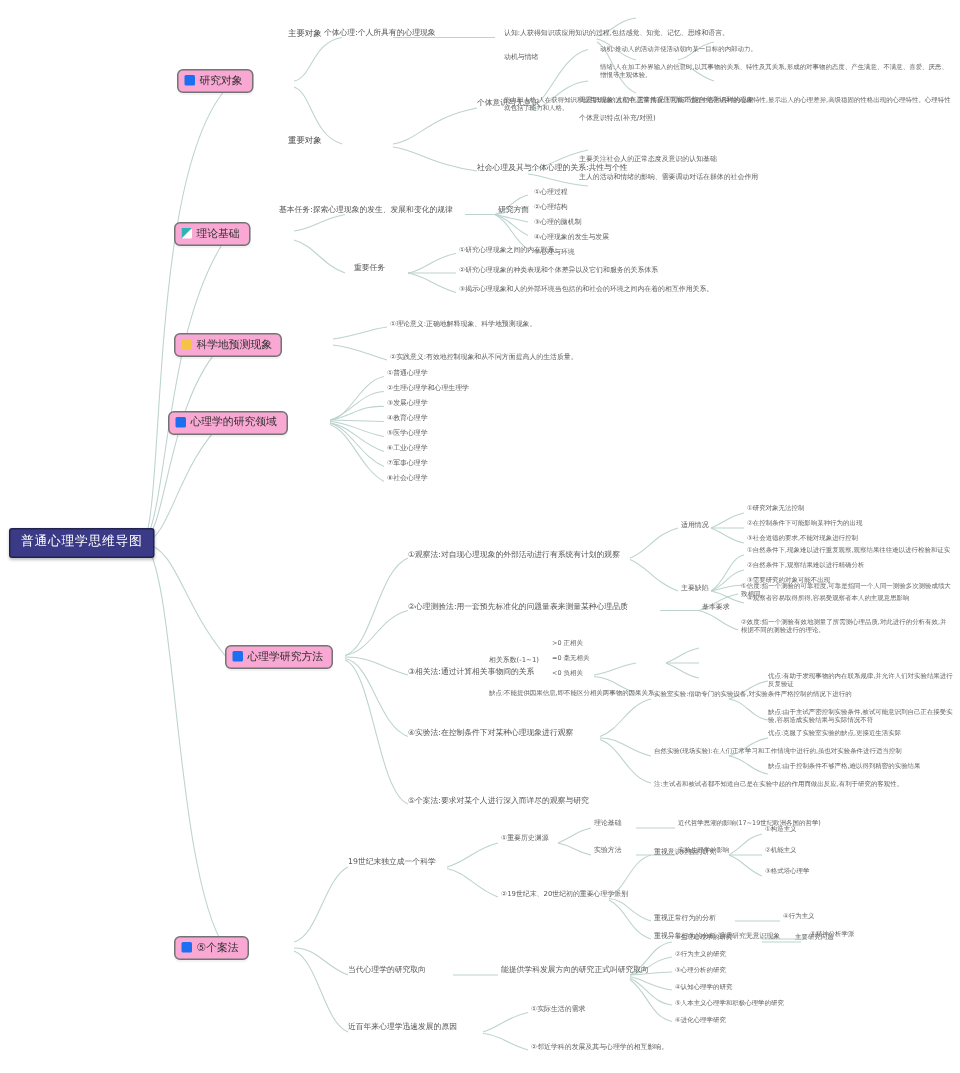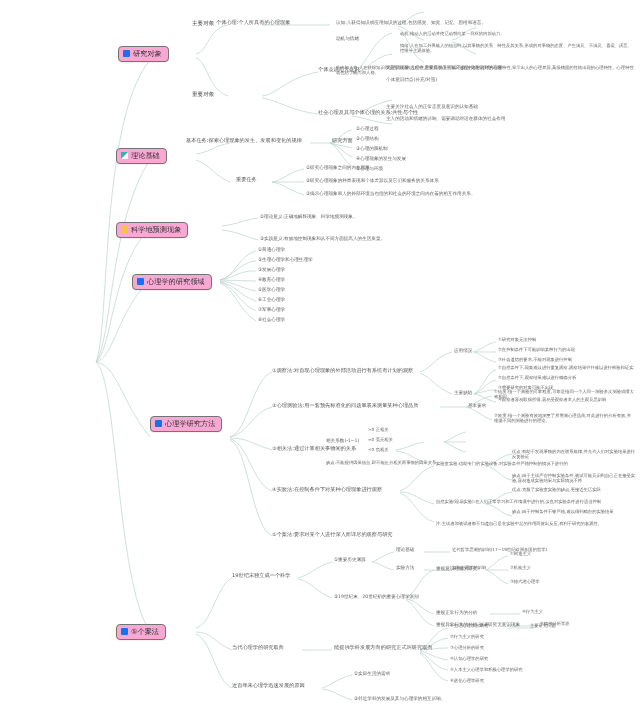--- a/index.html
+++ b/index.html
@@ -170,20 +170,21 @@
       <path d="M420 651 C432 654 434 658 448 660"></path>
       <path d="M420 652 C432 658 434 668 448 670"></path>
       <path d="M420 653 C432 662 434 678 448 681"></path>
       <path d="M508 628 L534 628"></path>
 
       <path d="M322 688 C334 684 338 678 352 675"></path>
       <path d="M322 689 C334 690 338 696 352 700"></path>
     </g>
   </svg>
 
+  <div class="node root">普通心理学思维导图</div>
 
   <div class="node l1" style="left:118px;top:46px;">
     <span class="ic ic-blue"></span>
     <span>研究对象</span>
   </div>
 
   <div class="node t" style="left:192px;top:20px;">主要对象</div>
   <div class="node t" style="left:192px;top:91px;">重要对象</div>
 
   <div class="node t2" style="left:216px;top:20px;">个体心理:个人所具有的心理现象</div>
@@ -221,35 +222,35 @@
   <div class="node t3" style="left:306px;top:191px;">③揭示心理现象和人的外部环境当包括的和社会的环境之间内在着的相互作用关系。</div>
 
   <div class="node l1" style="left:116px;top:222px;">
     <span class="ic ic-gold"></span>
     <span>科学地预测现象</span>
   </div>
 
   <div class="node t3" style="left:260px;top:214px;">①理论意义:正确地解释现象、科学地预测现象。</div>
   <div class="node t3" style="left:260px;top:236px;">②实践意义:有效地控制现象和从不同方面提高人的生活质量。</div>
 
-  <div class="node l1" style="left:132px;top:274px;font-family:Liberation Mono, monospace;">
+  <div class="node l1" style="left:112px;top:274px;font-family:Liberation Mono, monospace;">
     <span class="ic ic-blue"></span>
     <span>心理学的研究领域</span>
   </div>
 
   <div class="node t3" style="left:258px;top:247px;">①普通心理学</div>
   <div class="node t3" style="left:258px;top:257px;">②生理心理学和心理生理学</div>
   <div class="node t3" style="left:258px;top:267px;">③发展心理学</div>
   <div class="node t3" style="left:258px;top:277px;">④教育心理学</div>
   <div class="node t3" style="left:258px;top:287px;">⑤医学心理学</div>
   <div class="node t3" style="left:258px;top:297px;">⑥工业心理学</div>
   <div class="node t3" style="left:258px;top:307px;">⑦军事心理学</div>
   <div class="node t3" style="left:258px;top:317px;">⑧社会心理学</div>
 
-  <div class="node l1" style="left:150px;top:416px;">
+  <div class="node l1" style="left:150px;top:430px;">
     <span class="ic ic-blue"></span>
     <span>心理学研究方法</span>
   </div>
 
   <div class="node t2" style="left:272px;top:368px;">①观察法:对自现心理现象的外部活动进行有系统有计划的观察</div>
   <div class="node t2" style="left:272px;top:403px;">②心理测验法:用一套预先标准化的问题量表来测量某种心理品质</div>
   <div class="node t2" style="left:272px;top:446px;">③相关法:通过计算相关事物间的关系</div>
   <div class="node t2" style="left:272px;top:487px;">④实验法:在控制条件下对某种心理现象进行观察</div>
   <div class="node t2" style="left:272px;top:532px;">⑤个案法:要求对某个人进行深入而详尽的观察与研究</div>
 

